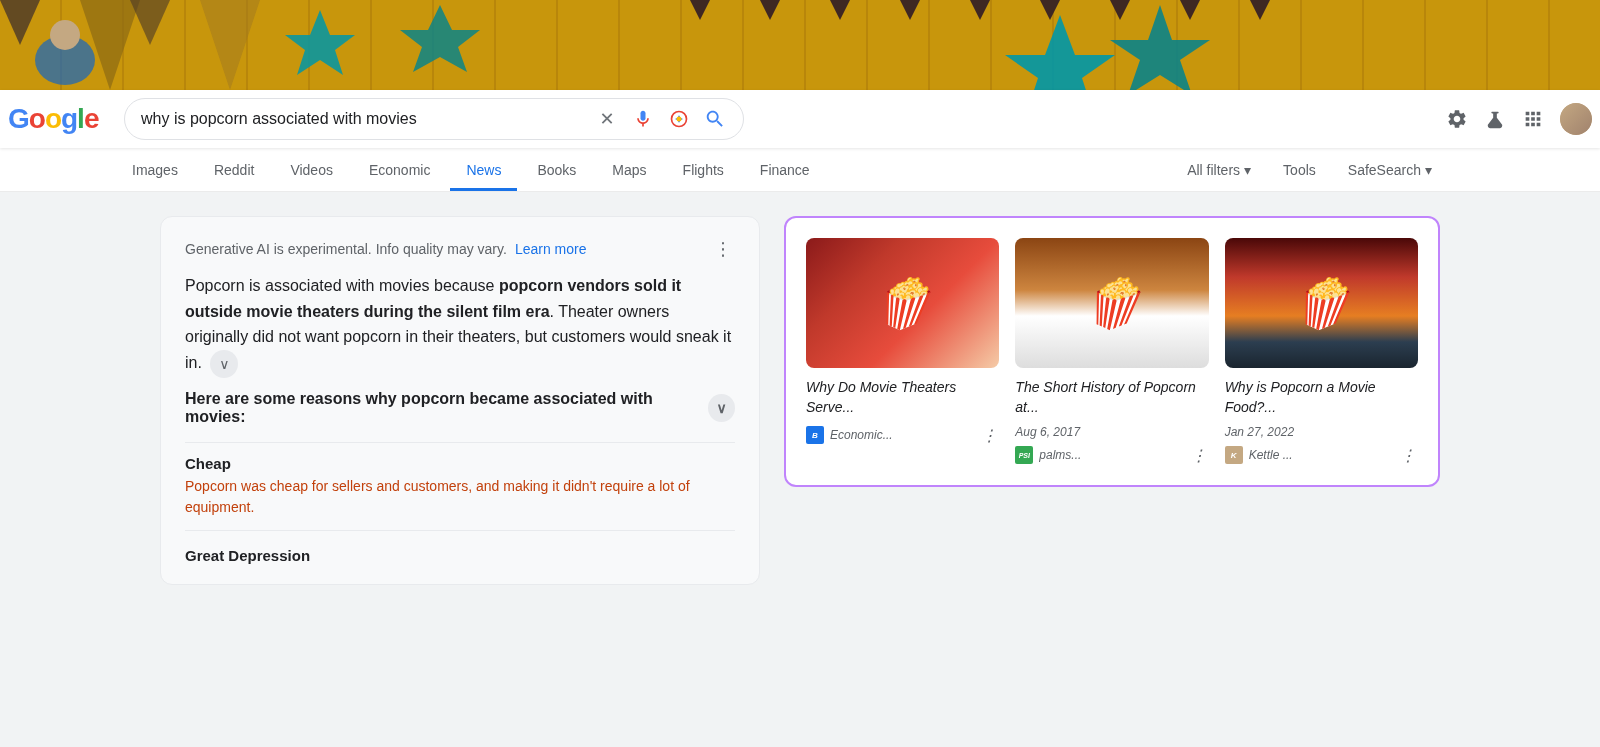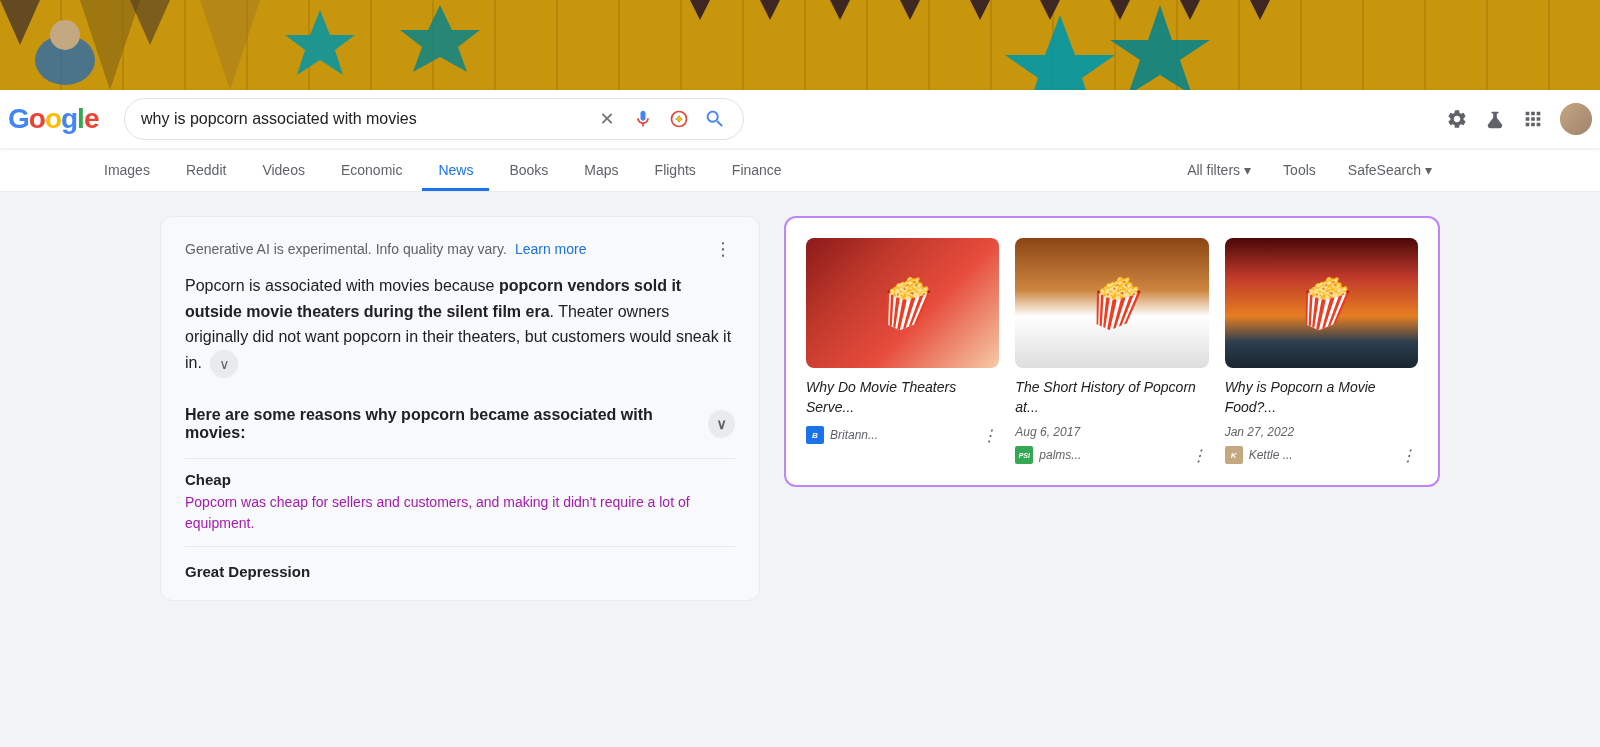--- a/index.html
+++ b/index.html
@@ -111,21 +111,21 @@
     .avatar-placeholder {
       width: 100%;
       height: 100%;
       background: linear-gradient(135deg, #c4a882, #a0826d);
       border-radius: 50%;
     }
 
     
     .filter-bar {
       background: #fff;
-      padding: 4px 160px 0 88px;
+      padding: 4px 160px 0 116px;
       display: flex;
       align-items: center;
       border-bottom: 1px solid #ebebeb;
       gap: 4px;
       position: relative;
     }
     .filter-tab {
       padding: 10px 16px;
       font-size: 14px;
       color: #5f6368;
@@ -196,21 +196,21 @@
       height: 24px;
       display: flex;
       align-items: center;
       justify-content: center;
     }
 
     .ai-text {
       font-size: 16px;
       line-height: 1.6;
       color: #202124;
-      margin-bottom: 28px;
+      margin-bottom: 12px;
     }
     .ai-text strong {
       font-weight: 700;
     }
     .expand-btn {
       display: inline-flex;
       align-items: center;
       justify-content: center;
       width: 28px;
       height: 28px;
@@ -239,21 +239,21 @@
       border-top: 1px solid #e8eaed;
     }
     .ai-section-title {
       font-size: 15px;
       font-weight: 700;
       color: #202124;
       margin-bottom: 4px;
     }
     .ai-section-text {
       font-size: 14px;
-      color: #a21caf;
+      color: #c2410c;
       line-height: 1.5;
     }
 
     
     .right-col {
       flex: 1;
       min-width: 0;
       font-style: italic;
     }
 
@@ -524,21 +524,21 @@
 
   <div class="right-col">
 
     <div class="articles-panel">
 
       <div class="article-card">
         <div class="article-thumb thumb-1"></div>
         <div class="article-title">Why Do Movie Theaters Serve...</div>
         <div class="article-meta">
           <div class="source-logo" style="background:#1a73e8;">B</div>
-          <span class="source-name">Britann...</span>
+          <span class="source-name">Economic...</span>
           <div class="article-more-btn">⋮</div>
         </div>
       </div>
 
       <div class="article-card">
         <div class="article-thumb thumb-2"></div>
         <div class="article-title">The Short History of Popcorn at...</div>
         <div class="article-date">Aug 6, 2017</div>
         <div class="article-meta">
           <div class="source-logo" style="background:#34a853;font-size:7px;">PSI</div>

